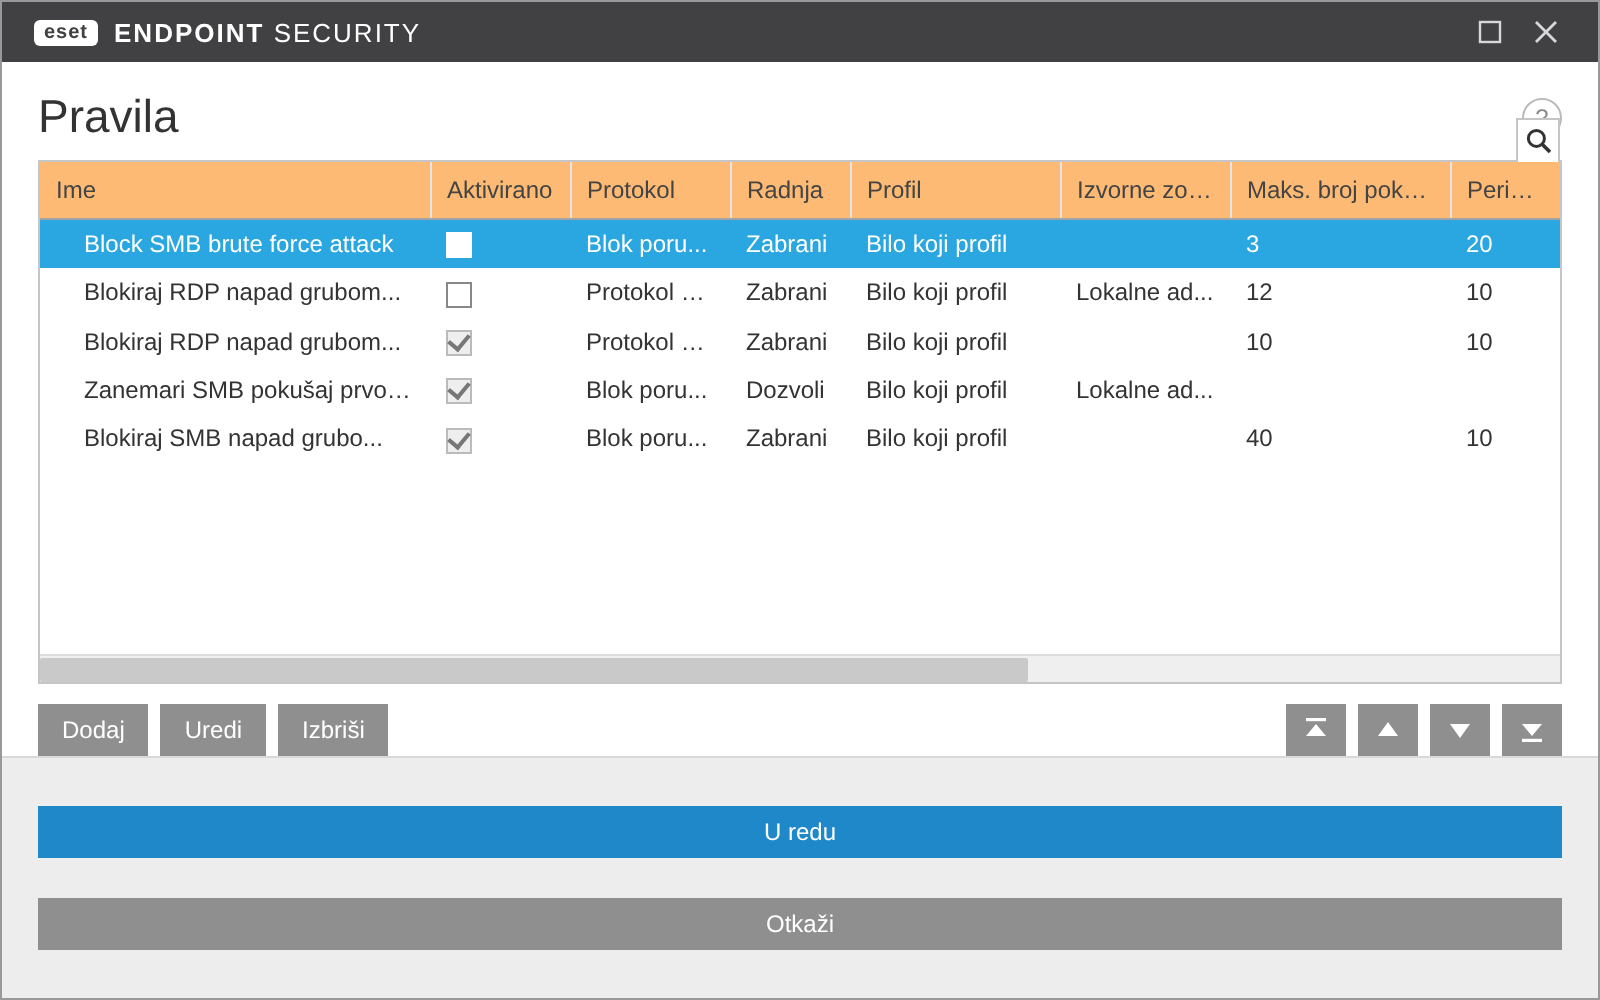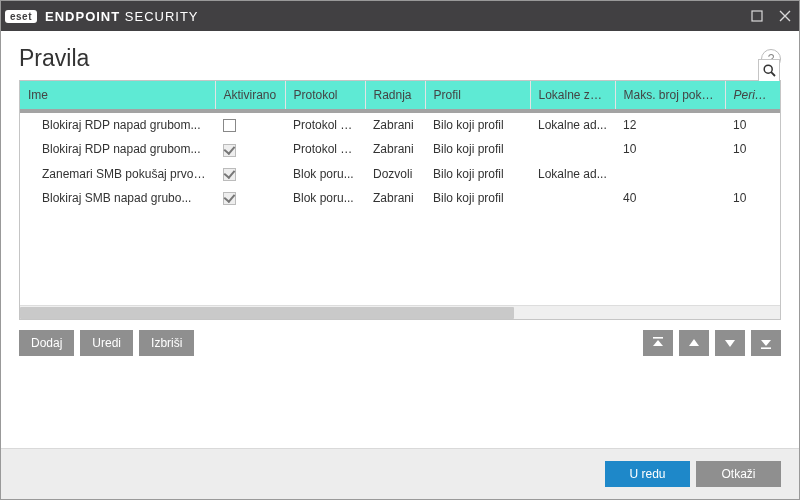--- a/index.html
+++ b/index.html
@@ -1,48 +1,48 @@
 <!DOCTYPE html>
 <html><head>
 <meta charset="utf-8">
 <style>
   * { box-sizing: border-box; }
   html, body { margin:0; padding:0; font-family: "Segoe UI", Tahoma, sans-serif; font-size:12px; color:#333; background:#fff; }
   .window { width:800px; height:500px; display:flex; flex-direction:column; border:1px solid #999; }
-  .titlebar { height:30px; background:#414042; color:#fff; display:flex; align-items:center; padding:0 4px; }
+  .titlebar { height:30px; background:#414042; color:#fff; display:flex; align-items:center; padding:0 16px; }
   .brand-badge { background:#fff; color:#414042; font-weight:bold; font-size:10px; padding:1px 5px; border-radius:3px; margin-right:8px; letter-spacing:0.5px;}
   .brand-text { font-size:13px; letter-spacing:1px; font-weight:300; }
   .brand-text b { font-weight:600; }
   .win-controls { margin-left:auto; display:flex; gap:16px; padding-right:4px;}
   .win-controls span { cursor:pointer; opacity:.8;}
   .subheader { padding:14px 18px 8px 18px; display:flex; align-items:center;}
   .subheader h1 { font-size:23px; font-weight:400; margin:0; color:#333;}
   .help-btn { margin-left:auto; width:20px; height:20px; border:1px solid #bbb; border-radius:50%; display:flex; align-items:center; justify-content:center; font-size:12px; color:#888; cursor:pointer;}
   .desc { padding:4px 18px 10px 18px; color:#666; font-size:12px; line-height:1.4;}
   .table-wrap { margin:0 18px; border:1px solid #c5c5c5; position:relative; flex:0 0 auto;}
   .search-corner { position:absolute; right:0; top:-22px; width:22px; height:22px; border:1px solid #c5c5c5; border-bottom:none; background:#fff; display:flex; align-items:center; justify-content:center; cursor:pointer;}
   table { width:100%; border-collapse:collapse; table-layout:fixed; }
-  thead th { text-align:left; font-weight:400; color:#444; font-size:12px; padding:7px 8px; border-bottom:4px solid #a3a3a3; border-right:1px solid #e3e3e3; background:#5eead4; white-space:nowrap; overflow:hidden; text-overflow:ellipsis;}
-  thead th:last-child { border-right:none;font-style:italic;}
+  thead th { text-align:left; font-weight:400; color:#444; font-size:12px; padding:7px 8px; border-bottom:1px solid #a3a3a3; border-right:1px solid #e3e3e3; background:#fdba74; white-space:nowrap; overflow:hidden; text-overflow:ellipsis;}
+  thead th:last-child { border-right:none;}
   tbody td { padding:5px 8px; font-size:12px; white-space:nowrap; overflow:hidden; text-overflow:ellipsis; vertical-align:middle;}
   tbody tr.selected td { background:#2aa6e0; color:#fff;}
   tbody tr.selected .chk-box { border-color:#fff;}
   .name-cell { padding-left:22px;}
   .chk-box { display:inline-block; width:13px; height:13px; border:1px solid #888; background:#fff; position:relative; vertical-align:middle;}
   .chk-box.checked::after { content:""; position:absolute; left:2px; top:-1px; width:5px; height:8px; border:solid #444; border-width:0 2px 2px 0; transform:rotate(40deg);}
   .chk-box.disabled { background:#eee; border-color:#bbb;}
   .chk-box.disabled.checked::after { border-color:#777;}
   .table-body-pad { height:95px;}
   .hscroll { height:14px; background:#efefef; border-top:1px solid #ddd; position:relative; margin:0;}
   .hscroll-thumb { position:absolute; left:0; top:1px; height:12px; width:65%; background:#c9c9c9; border-radius:1px;}
   .btn-row { display:flex; align-items:center; padding:10px 18px 0 18px; gap:6px;}
   .btn { background:#8f8f8f; color:#fff; border:none; padding:5px 12px; font-size:12px; cursor:pointer; min-height:26px; display:inline-flex; align-items:center; justify-content:center;}
   .spacer { flex:1;}
   .icon-btn { width:30px; padding:5px 0;}
-  .footer { margin-top:auto; background:#ededed; border-top:1px solid #d9d9d9; padding:12px 18px; display:flex; justify-content:flex-end; gap:6px;}
+  .footer { margin-top:auto; background:#ededed; border-top:1px solid #d9d9d9; padding:24px 18px; display:flex; justify-content:flex-end; gap:20px;flex-direction:column;}
   .btn-primary { background:#1e88c9;}
   svg { display:block;}
 </style>
 </head>
 <body>
 
 <div class="window">
 
   <div class="titlebar">
     <span class="brand-badge">eset</span>
@@ -88,26 +88,36 @@
           <col style="width:110px">
           <col>
       </colgroup>
       <thead>
         <tr>
           <th>Ime</th>
           <th>Aktivirano</th>
           <th>Protokol</th>
           <th>Radnja</th>
           <th>Profil</th>
-          <th>Lokalne zone</th>
+          <th>Izvorne zone</th>
           <th>Maks. broj pokušaja</th>
           <th>Period...</th>
         </tr>
       </thead>
       <tbody id="rows-body">
+          <tr class="selected">
+            <td class="name-cell">Block SMB brute force attack</td>
+            <td><span class="chk-box"></span></td>
+            <td>Blok poru...</td>
+            <td>Zabrani</td>
+            <td>Bilo koji profil</td>
+            <td></td>
+            <td>3</td>
+            <td>20</td>
+          </tr>
           <tr>
             <td class="name-cell">Blokiraj RDP napad grubom...</td>
             <td><span class="chk-box"></span></td>
             <td>Protokol u...</td>
             <td>Zabrani</td>
             <td>Bilo koji profil</td>
             <td>Lokalne ad...</td>
             <td>12</td>
             <td>10</td>
           </tr>

